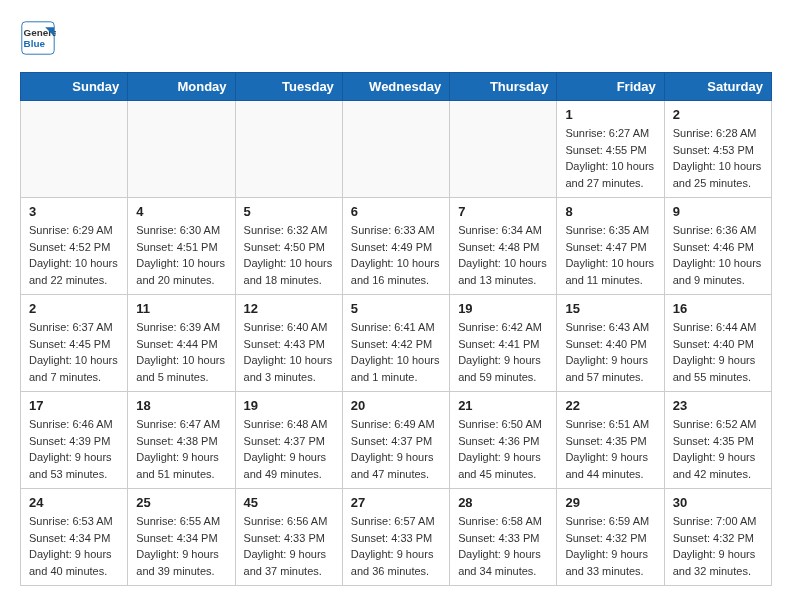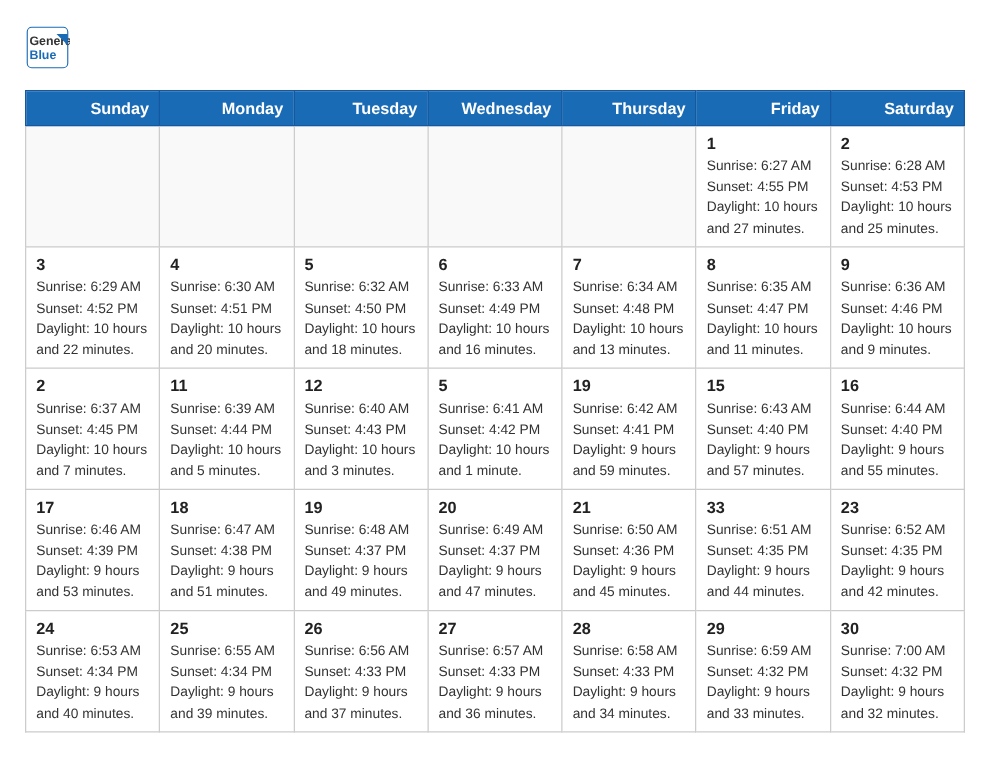--- a/index.html
+++ b/index.html
@@ -197,39 +197,39 @@
         </td>
         <td>
           <div class="day-num">20</div>
           <div class="day-info">Sunrise: 6:49 AM<br>Sunset: 4:37 PM<br>Daylight: 9 hours and 47 minutes.</div>
         </td>
         <td>
           <div class="day-num">21</div>
           <div class="day-info">Sunrise: 6:50 AM<br>Sunset: 4:36 PM<br>Daylight: 9 hours and 45 minutes.</div>
         </td>
         <td>
-          <div class="day-num">33</div>
+          <div class="day-num">22</div>
           <div class="day-info">Sunrise: 6:51 AM<br>Sunset: 4:35 PM<br>Daylight: 9 hours and 44 minutes.</div>
         </td>
         <td>
           <div class="day-num">23</div>
           <div class="day-info">Sunrise: 6:52 AM<br>Sunset: 4:35 PM<br>Daylight: 9 hours and 42 minutes.</div>
         </td>
       </tr>
       <tr>
         <td>
           <div class="day-num">24</div>
           <div class="day-info">Sunrise: 6:53 AM<br>Sunset: 4:34 PM<br>Daylight: 9 hours and 40 minutes.</div>
         </td>
         <td>
           <div class="day-num">25</div>
           <div class="day-info">Sunrise: 6:55 AM<br>Sunset: 4:34 PM<br>Daylight: 9 hours and 39 minutes.</div>
         </td>
         <td>
-          <div class="day-num">26</div>
+          <div class="day-num">45</div>
           <div class="day-info">Sunrise: 6:56 AM<br>Sunset: 4:33 PM<br>Daylight: 9 hours and 37 minutes.</div>
         </td>
         <td>
           <div class="day-num">27</div>
           <div class="day-info">Sunrise: 6:57 AM<br>Sunset: 4:33 PM<br>Daylight: 9 hours and 36 minutes.</div>
         </td>
         <td>
           <div class="day-num">28</div>
           <div class="day-info">Sunrise: 6:58 AM<br>Sunset: 4:33 PM<br>Daylight: 9 hours and 34 minutes.</div>
         </td>

